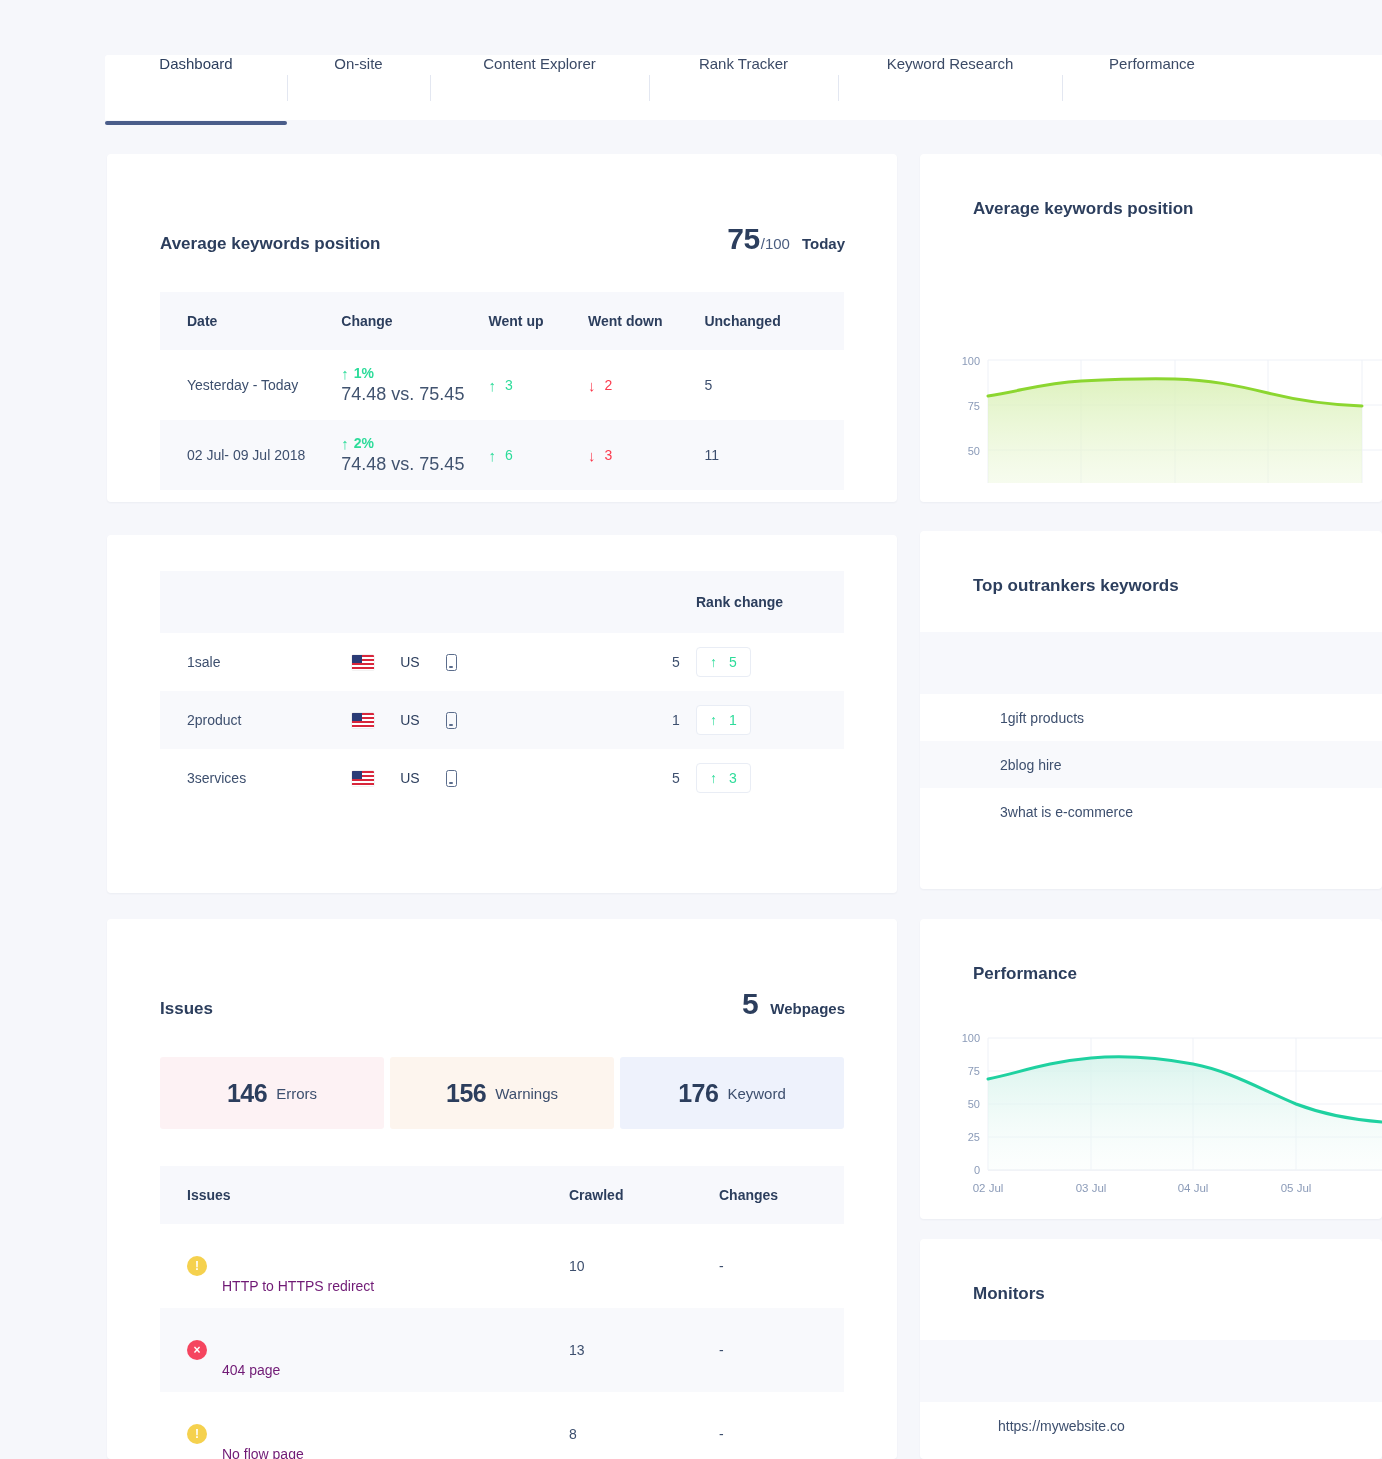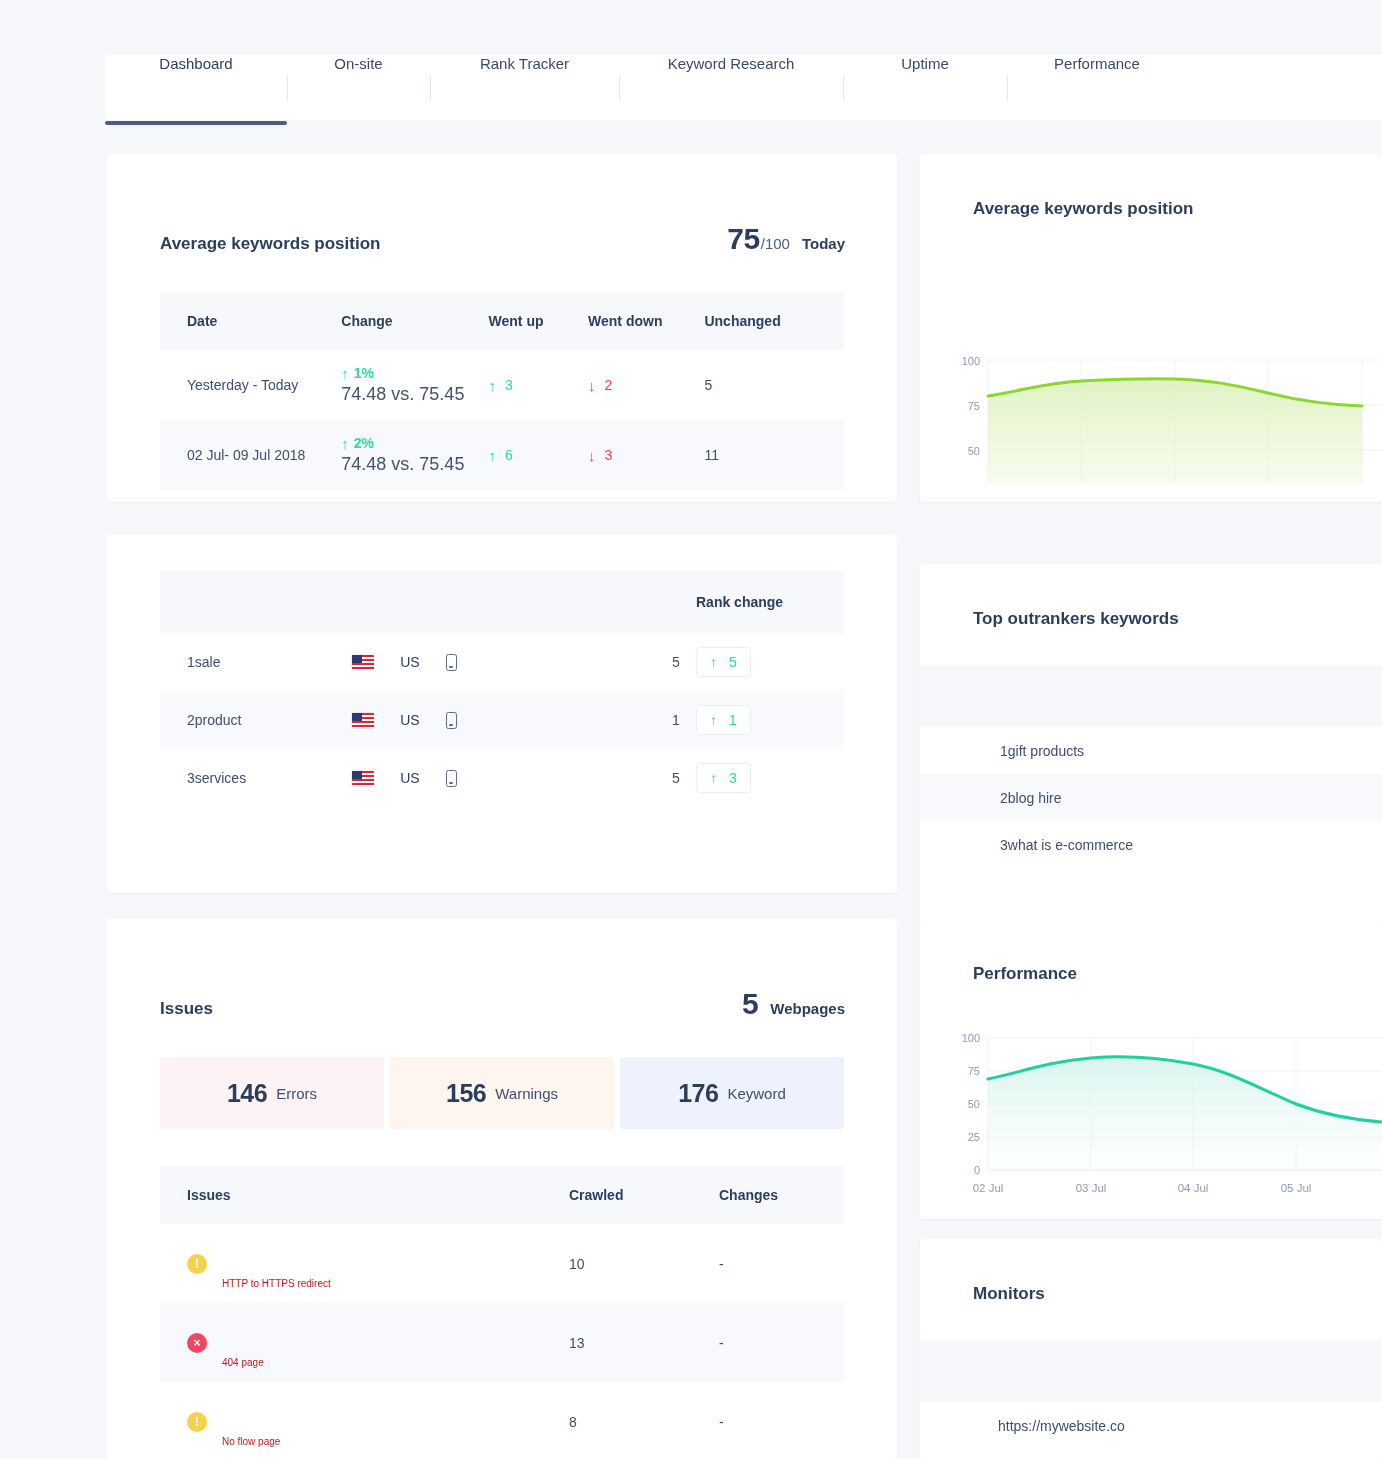--- a/index.html
+++ b/index.html
@@ -54,21 +54,21 @@
     font-size: 17px; font-weight: bold; color: #2c3e5d;
   }
 
   
   #card-avg-table { left: 107px; top: 154px; width: 790px; height: 348px; }
   
   #card-avg-chart { left: 920px; top: 154px; width: 462px; height: 348px; }
   
   #card-rankers { left: 107px; top: 535px; width: 790px; height: 358px; }
   
-  #card-outrankers { left: 920px; top: 564px; width: 462px; height: 358px; }
+  #card-outrankers { left: 920px; top: 531px; width: 462px; height: 358px; }
   
   #card-issues { left: 107px; top: 919px; width: 790px; height: 540px; }
   
   #card-performance { left: 920px; top: 919px; width: 462px; height: 300px; }
   
   #card-monitors { left: 920px; top: 1239px; width: 462px; height: 220px; }
 
   .card-header {
     display: flex; align-items: baseline; justify-content: space-between;
     padding: 45px 52px 0 53px;
@@ -178,48 +178,48 @@
   #issues-table td:nth-child(1){ padding-left: 27px; }
   .issue-cell { display: flex; align-items: center; gap: 15px; }
   .issue-dot {
     width: 20px; height: 20px; border-radius: 50%; flex: none;
     display: flex; align-items: center; justify-content: center;
     color: #fff; font-size: 12px; font-weight: bold; line-height: 1;
   }
   .dot-warning { background: #f5d14e; }
   .dot-error { background: #f5455f; }
   .dot-info { background: #3b8ede; }
-  .issue-name { color: #b91c1c; font-size: 10px; margin-top: 40px; }
+  .issue-name { color: #701a75; font-size: 14px; margin-top: 40px; }
 
   
   #monitors-wrap { padding: 36px 0 0 0; }
   #monitors-table th { height: 62px; }
   #monitors-table td { height: 47px; vertical-align: middle; padding-left: 78px; }
   .monitor-url { color: #2c3e5d; font-size: 14px; }
 </style>
 </head>
 <body>
 
 <div class="page">
 
   <div class="tabbar">
     <div class="tab active tab-w-dashboard">
       <span>Dashboard</span>
     </div>
     <div class="tab tab-w-onsite">
       <span>On-site</span>
     </div>
+    <div class="tab tab-w-content">
+      <span>Content Explorer</span>
+    </div>
     <div class="tab tab-w-rank">
       <span>Rank Tracker</span>
     </div>
     <div class="tab tab-w-keyword">
       <span>Keyword Research</span>
-    </div>
-    <div class="tab tab-w-uptime">
-      <span>Uptime</span>
     </div>
     <div class="tab tab-w-performance">
       <span>Performance</span>
     </div>
   </div>
 
   <div class="card" id="card-avg-table">
     <div class="card-header">
       <div class="card-title">Average keywords position</div>
       <div class="score-group">

